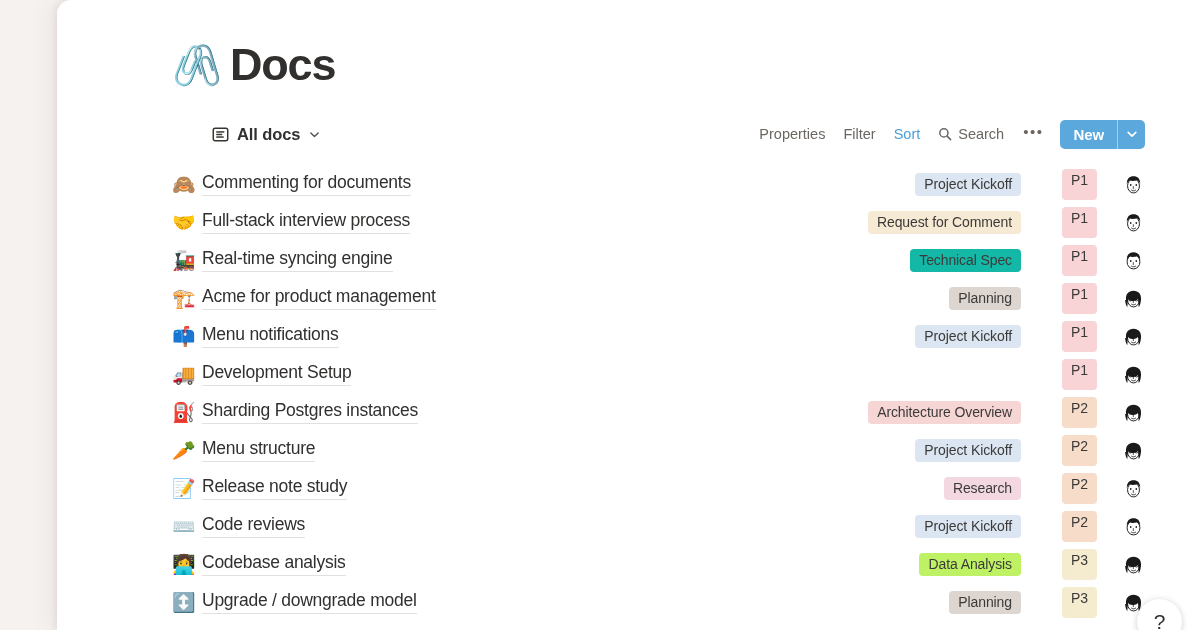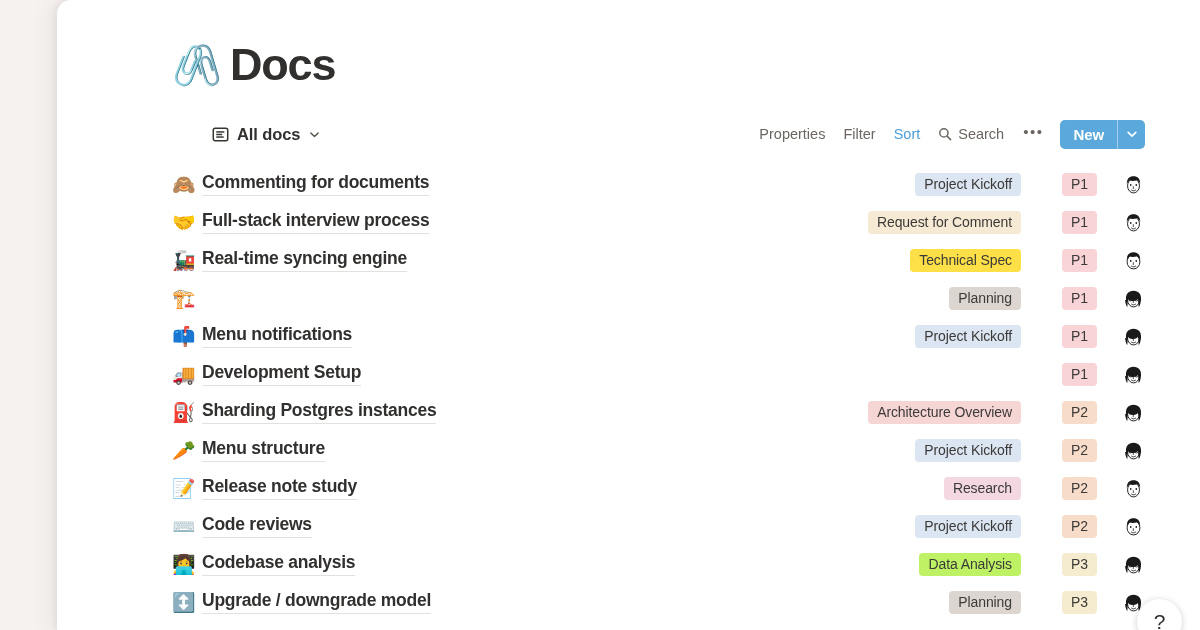--- a/index.html
+++ b/index.html
@@ -175,21 +175,20 @@
     text-align: left;
   }
   .row-title {
     font-size: 17.5px;
     color: #32302f;
     letter-spacing: -0.25px;
     border-bottom: 1px solid #e3e1de;
     padding-bottom: 2px;
     cursor: pointer;
     white-space: nowrap;
-    font-weight: bold;
   }
   .row-spacer { flex: 1 1 auto; }
 
   .tag {
     font-size: 14px;
     color: #3c3a38;
     padding: 3px 9px 4px 9px;
     border-radius: 4px;
     white-space: nowrap;
     letter-spacing: -0.1px;
@@ -197,21 +196,21 @@
   .prio-cell {
     width: 62px;
     flex: 0 0 62px;
     display: flex;
     justify-content: flex-end;
     margin-left: 14px;
   }
   .prio {
     font-size: 14px;
     color: #3c3a38;
-    padding: 3px 9px 4px 9px;
+    padding: 3px 9px 12px 9px;
     border-radius: 4px;
     letter-spacing: -0.1px;
   }
   .avatar-cell {
     width: 42px;
     flex: 0 0 42px;
     display: flex;
     justify-content: flex-end;
     align-items: center;
     margin-left: 6px;
@@ -342,40 +341,41 @@
                   <path d="M11.8 14.2v2.1" fill="none" stroke="#1a1a1a" stroke-width=".8" stroke-linecap="round"></path>
                   <path d="M9.9 17.9c1.3 1 3 1 4.3 0" fill="none" stroke="#1a1a1a" stroke-width=".9" stroke-linecap="round"></path>
                 </svg>
               </span>
             </span>
           </div>
           <div class="row">
             <span class="row-emoji">🚂</span>
             <a class="row-title">Real-time syncing engine</a>
             <span class="row-spacer"></span>
-            <span class="tag" style="background: #fde047;">Technical Spec</span>
+            <span class="tag" style="background: #14b8a6;">Technical Spec</span>
             <span class="prio-cell">
               <span class="prio" style="background: rgb(248, 212, 214);">P1</span>
             </span>
             <span class="avatar-cell">
               <span class="avatar">
                 <svg viewBox="0 0 24 24">
                   <rect width="24" height="24" fill="#fff"></rect>
                   <ellipse cx="12" cy="13.4" rx="6.7" ry="7.4" fill="#fff" stroke="#1a1a1a" stroke-width="1"></ellipse>
                   <path d="M5 11.2C5 5.9 7.8 3.4 12 3.4s7 2.5 7 7.8c-1.1-2.3-2.6-3.2-3.3-3.9-1.6 1.1-6 1.3-7.6.2-.9.8-2.1 1.8-3.1 3.7z" fill="#1a1a1a"></path>
                   <ellipse cx="9.1" cy="12.5" rx=".85" ry="1.05" fill="#1a1a1a"></ellipse>
                   <ellipse cx="14.9" cy="12.5" rx=".85" ry="1.05" fill="#1a1a1a"></ellipse>
                   <path d="M11.8 14.2v2.1" fill="none" stroke="#1a1a1a" stroke-width=".8" stroke-linecap="round"></path>
                   <path d="M9.9 17.9c1.3 1 3 1 4.3 0" fill="none" stroke="#1a1a1a" stroke-width=".9" stroke-linecap="round"></path>
                 </svg>
               </span>
             </span>
           </div>
           <div class="row">
             <span class="row-emoji">🏗️</span>
+            <a class="row-title">Acme for product management</a>
             <span class="row-spacer"></span>
             <span class="tag" style="background: rgb(221, 214, 208);">Planning</span>
             <span class="prio-cell">
               <span class="prio" style="background: rgb(248, 212, 214);">P1</span>
             </span>
             <span class="avatar-cell">
               <span class="avatar">
                 <svg viewBox="0 0 24 24">
                   <rect width="24" height="24" fill="#fff"></rect>
                   <ellipse cx="12" cy="13.4" rx="6.2" ry="7.4" fill="#fff" stroke="#1a1a1a" stroke-width="1"></ellipse>

